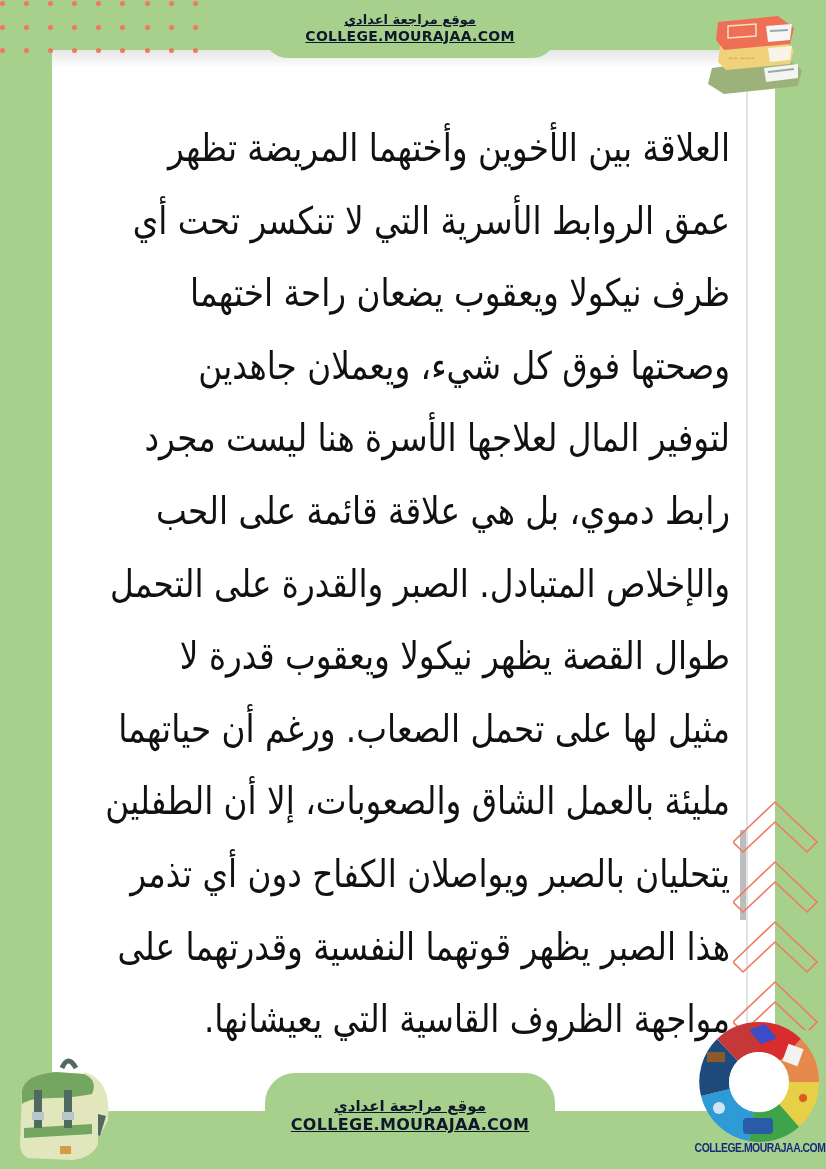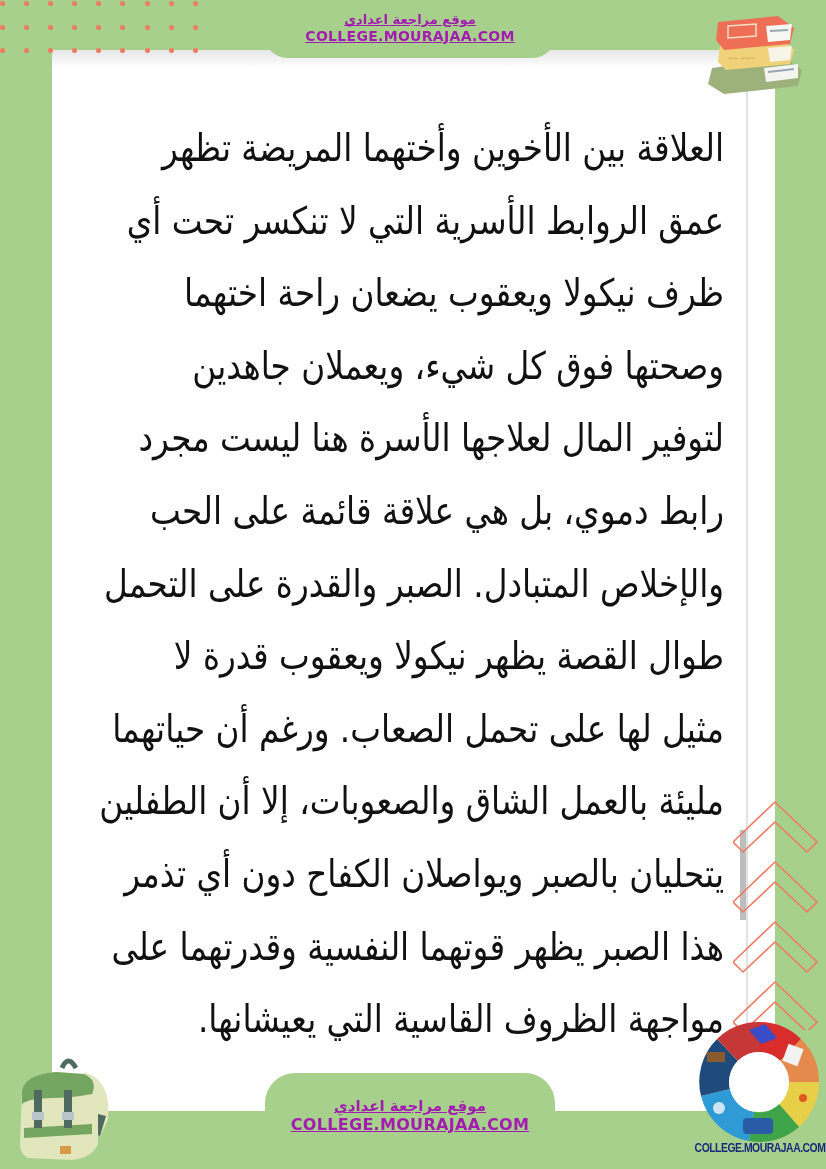--- a/index.html
+++ b/index.html
@@ -23,40 +23,40 @@
     .scroll-thumb {
       position: absolute; left: 740px; top: 830px; width: 6px; height: 90px;
       background: #bdbdbd;
     }
     .dots { position: absolute; left: 0; top: 0; width: 200px; height: 56px; }
     .dot {
       position: absolute; width: 5px; height: 5px; border-radius: 50%;
       background: #ee7a60;
     }
     .tab {
-      position: absolute; background: #a8d08d; color: #a21caf; text-align: center;
+      position: absolute; background: #a8d08d; color: #0f172a; text-align: center;
       border-radius: 0 0 28px 28px;
     }
     .tab-top { left: 265px; top: 0; width: 290px; height: 58px; border-radius: 0 0 22px 22px; }
     .tab-bottom { left: 265px; top: 1073px; width: 290px; height: 96px; border-radius: 30px 30px 0 0; }
     .tab .ar {
       display: block; font-size: 15px; font-weight: bold; text-decoration: underline;
       direction: rtl; line-height: 18px;
     }
     .tab .en {
       display: block; font-size: 15px; font-weight: bold; text-decoration: underline;
       line-height: 18px; letter-spacing: 0.3px;
     }
     .tab-top .ar { padding-top: 12px; font-size: 13px; line-height: 16px; }
     .tab-top .en { font-size: 14px; line-height: 17px; }
     .tab-bottom .ar { padding-top: 24px; font-size: 15px; }
     .tab-bottom .en { font-size: 16px; line-height: 20px; }
 
     .article {
-      position: absolute; left: 64px; top: 112px; width: 660px;
+      position: absolute; left: 70px; top: 112px; width: 660px;
       direction: rtl; text-align: right;
     }
     .line {
       font-family: "DejaVu Sans", sans-serif;
       font-size: 38px; line-height: 72.6px; color: #111111;
       white-space: nowrap; letter-spacing: -0.5px;
       transform: scaleX(0.86); transform-origin: right center;
     }
 
     .books { position: absolute; left: 694px; top: 6px; width: 118px; height: 90px; }

